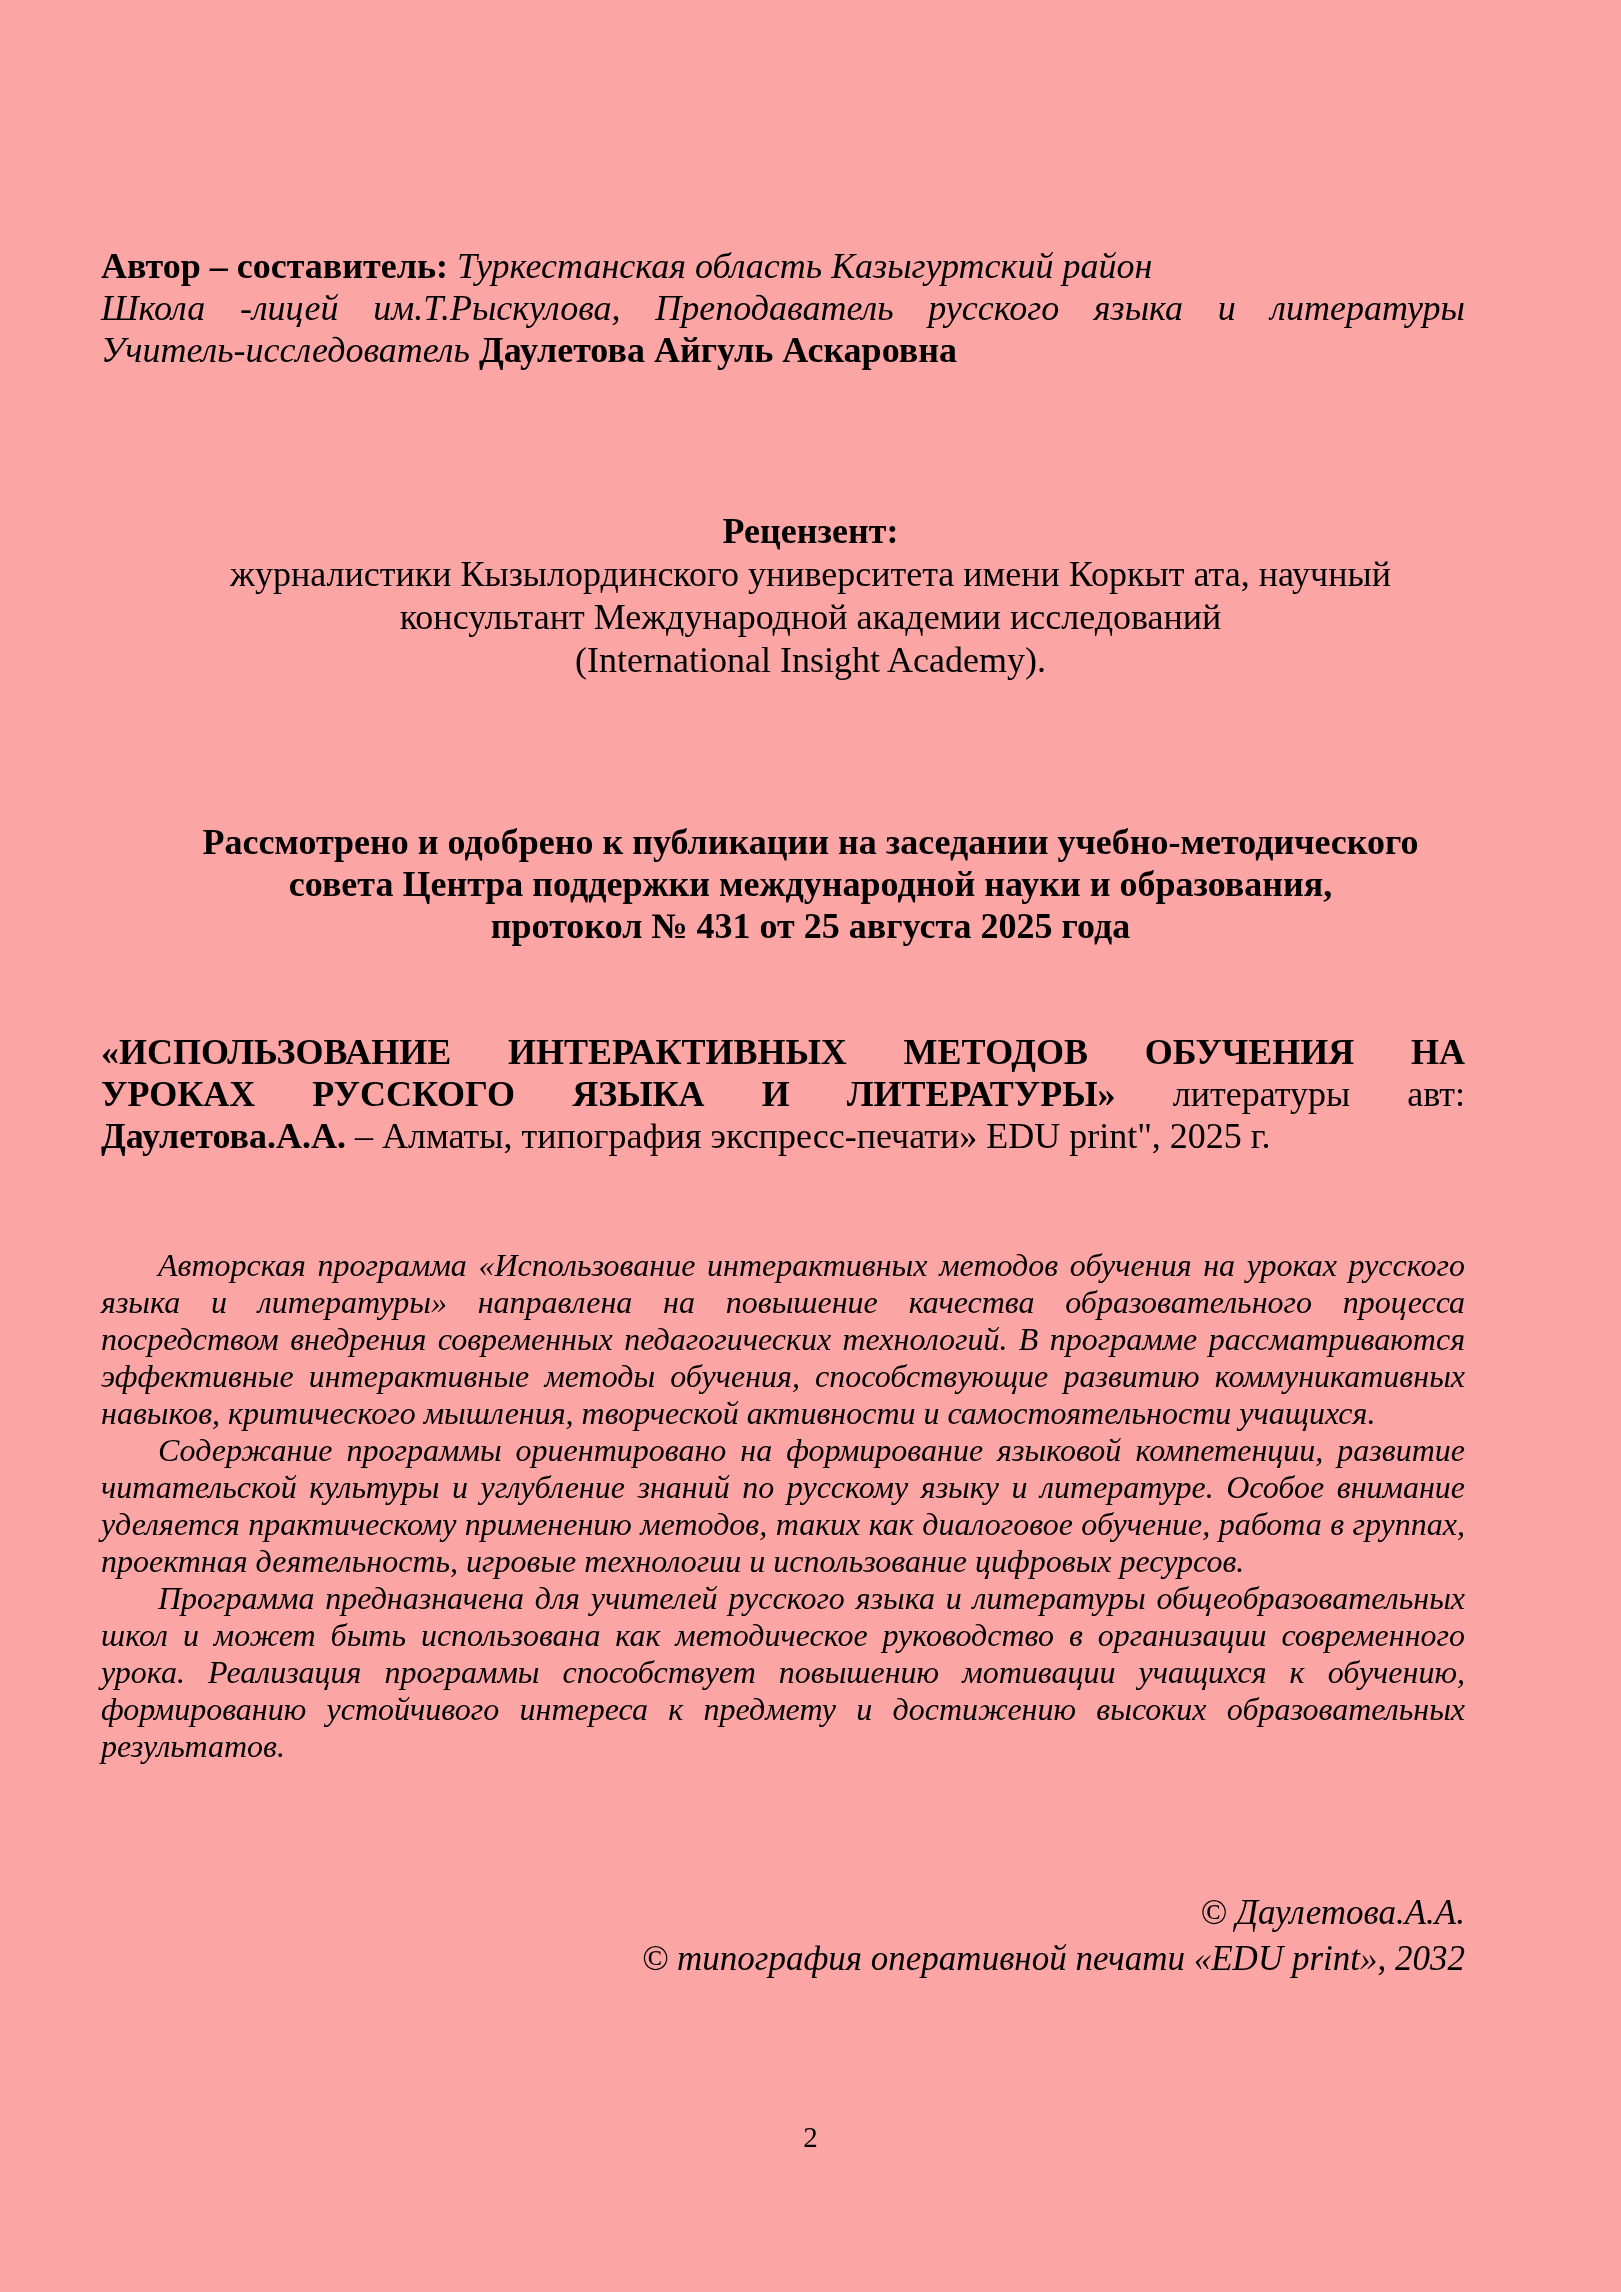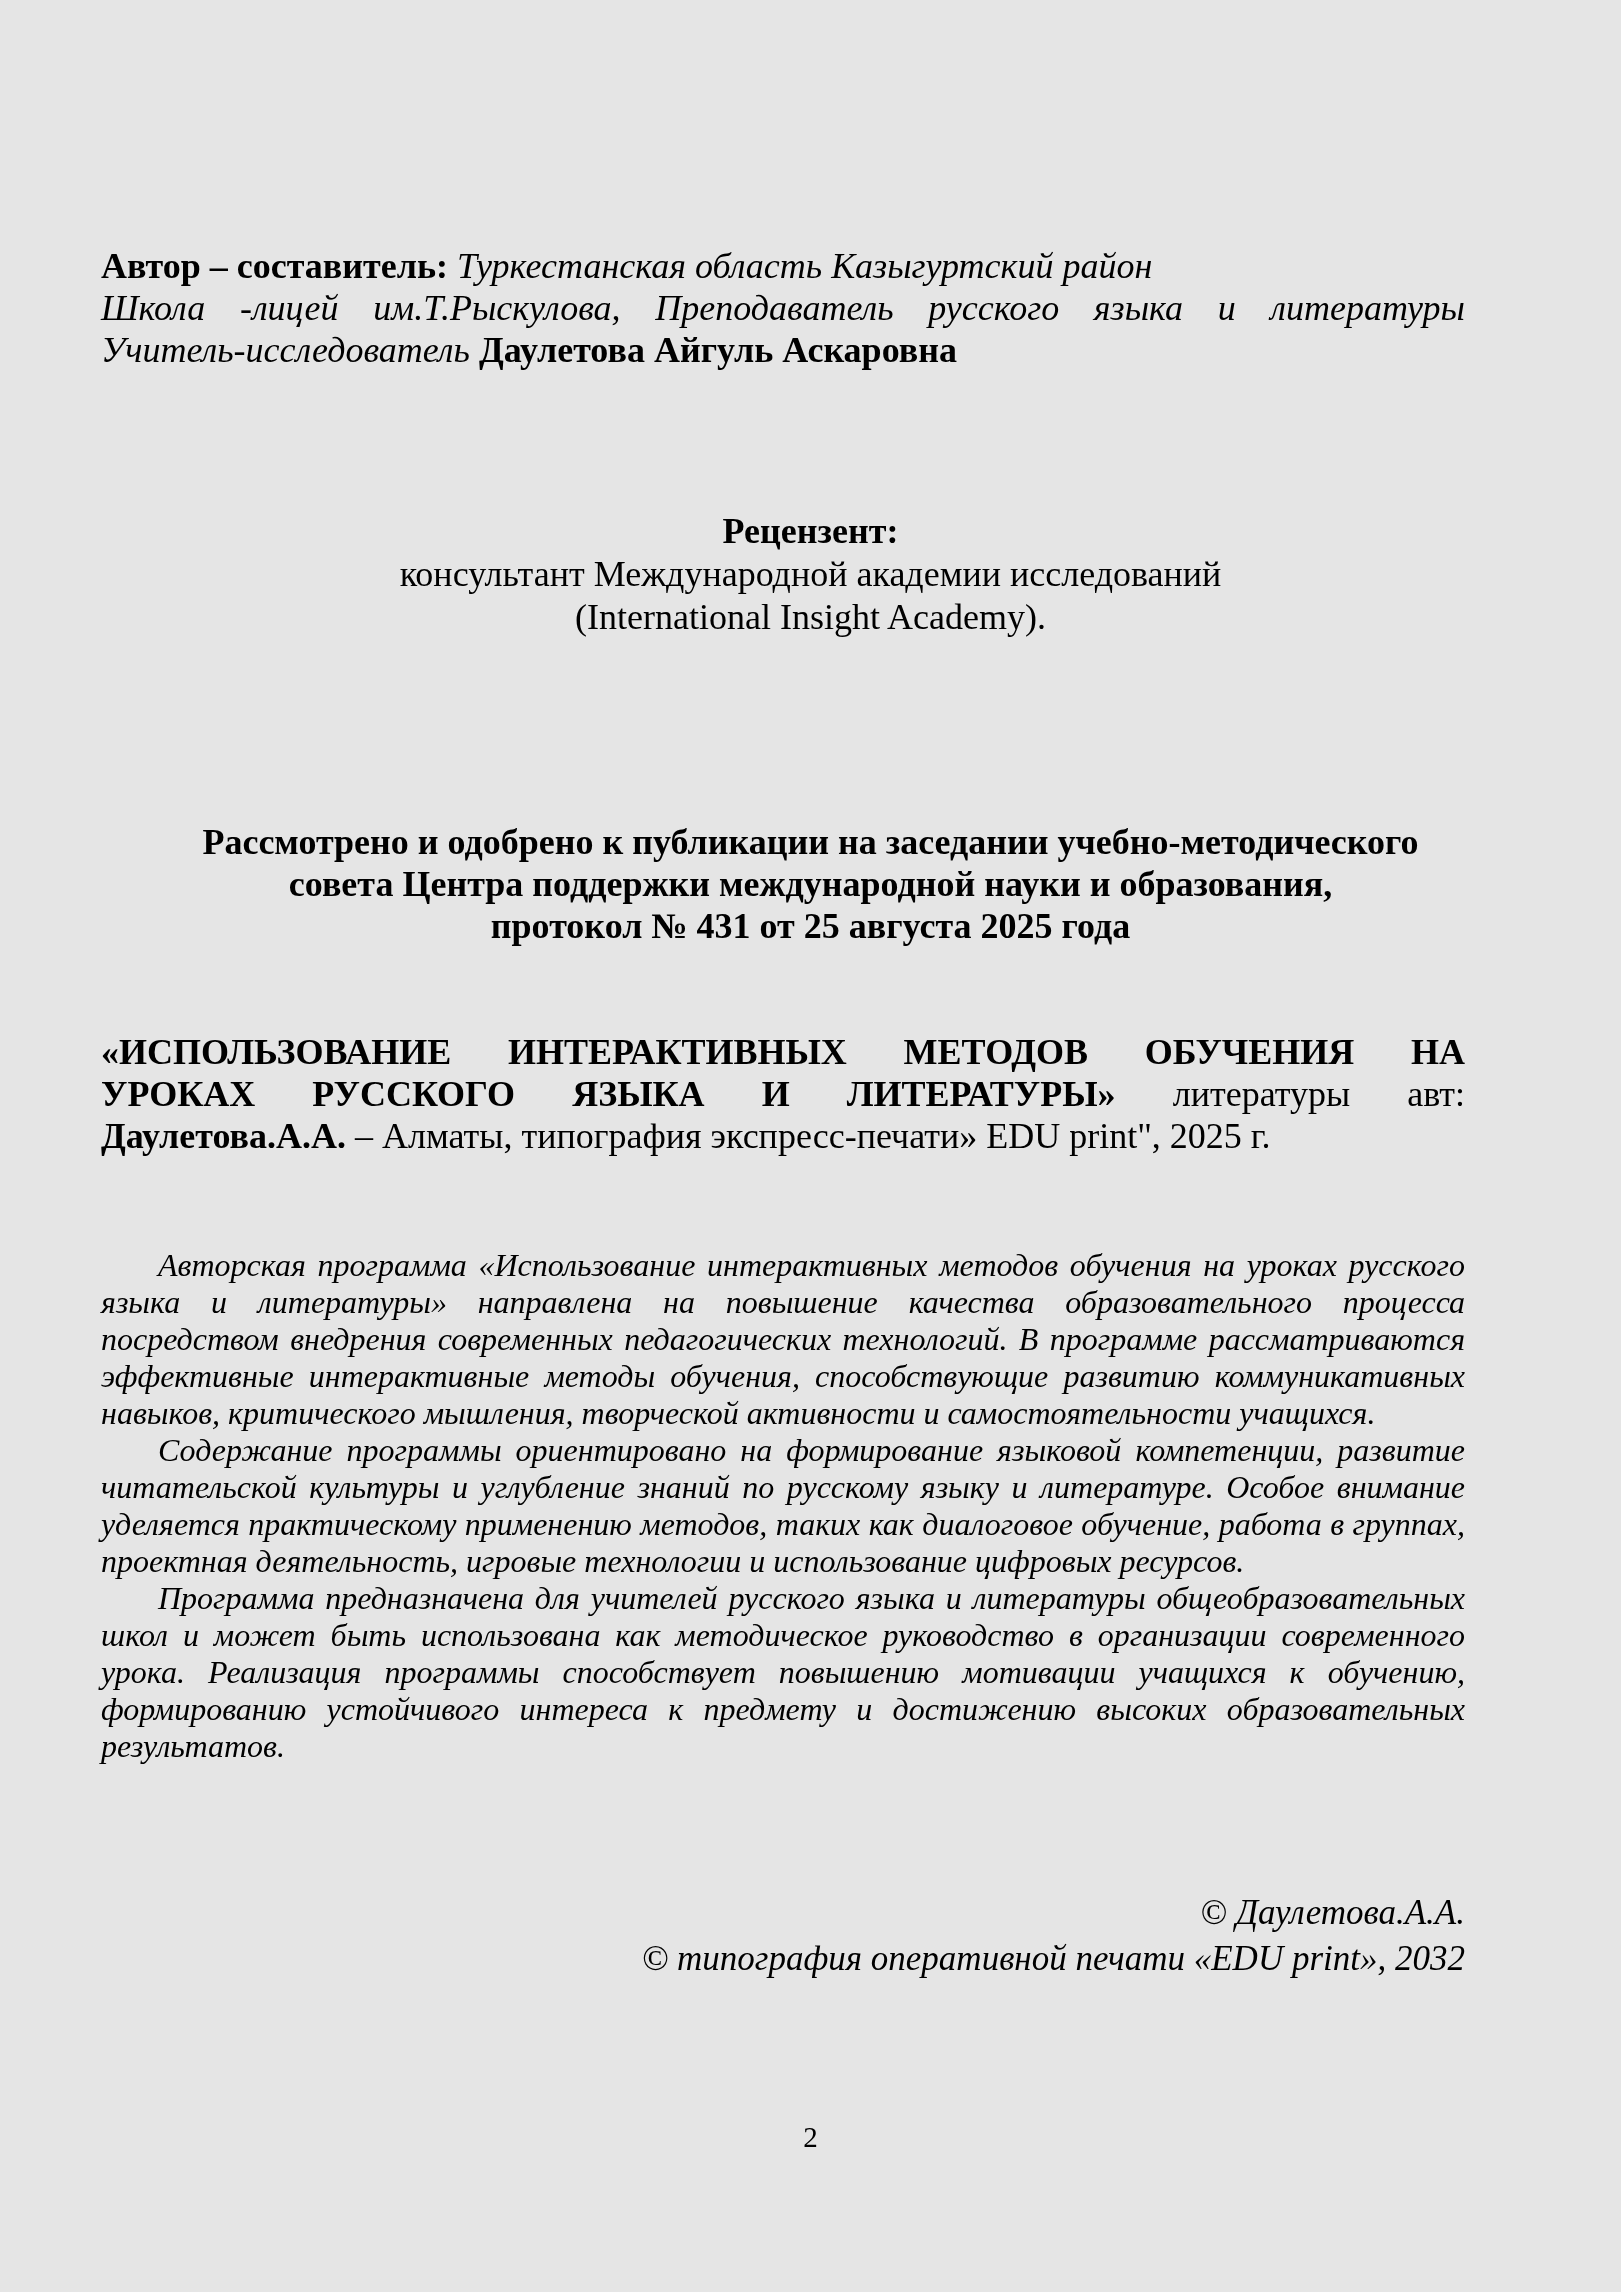--- a/index.html
+++ b/index.html
@@ -4,21 +4,21 @@
 <style>
   html, body {
     margin: 0;
     padding: 0;
     background: #ffffff;
   }
   .page {
     position: relative;
     width: 1621px;
     height: 2293px;
-    background: #e5e5e5;
+    background: #fca5a5;
     color: #000000;
     font-family: "Liberation Serif", "DejaVu Serif", serif;
     overflow: hidden;
   }
   .content-block {
     position: absolute;
     left: 101px;
     right: 101px;
   }
   
@@ -56,20 +56,21 @@
 <div class="page">
 
   <div class="content-block author-block">
     <div class="line"><span class="b">Автор – составитель:</span> <span class="i">Туркестанская область Казыгуртский район</span></div>
     <div class="line stretch i">Школа -лицей им.Т.Рыскулова, Преподаватель русского языка и литературы</div>
     <div class="line"><span class="i">Учитель-исследователь</span> <span class="b">Даулетова Айгуль Аскаровна</span></div>
   </div>
 
   <div class="content-block reviewer-block">
     <div class="reviewer-heading">Рецензент:</div>
+    <div class="line">журналистики Кызылординского университета имени Коркыт ата, научный</div>
     <div class="line">консультант Международной академии исследований</div>
     <div class="line">(International Insight Academy).</div>
   </div>
 
   <div class="content-block approval-block">
     <div class="line">Рассмотрено и одобрено к публикации на заседании учебно-методического</div>
     <div class="line">совета Центра поддержки международной науки и образования,</div>
     <div class="line">протокол № 431 от 25 августа 2025 года</div>
   </div>
 

